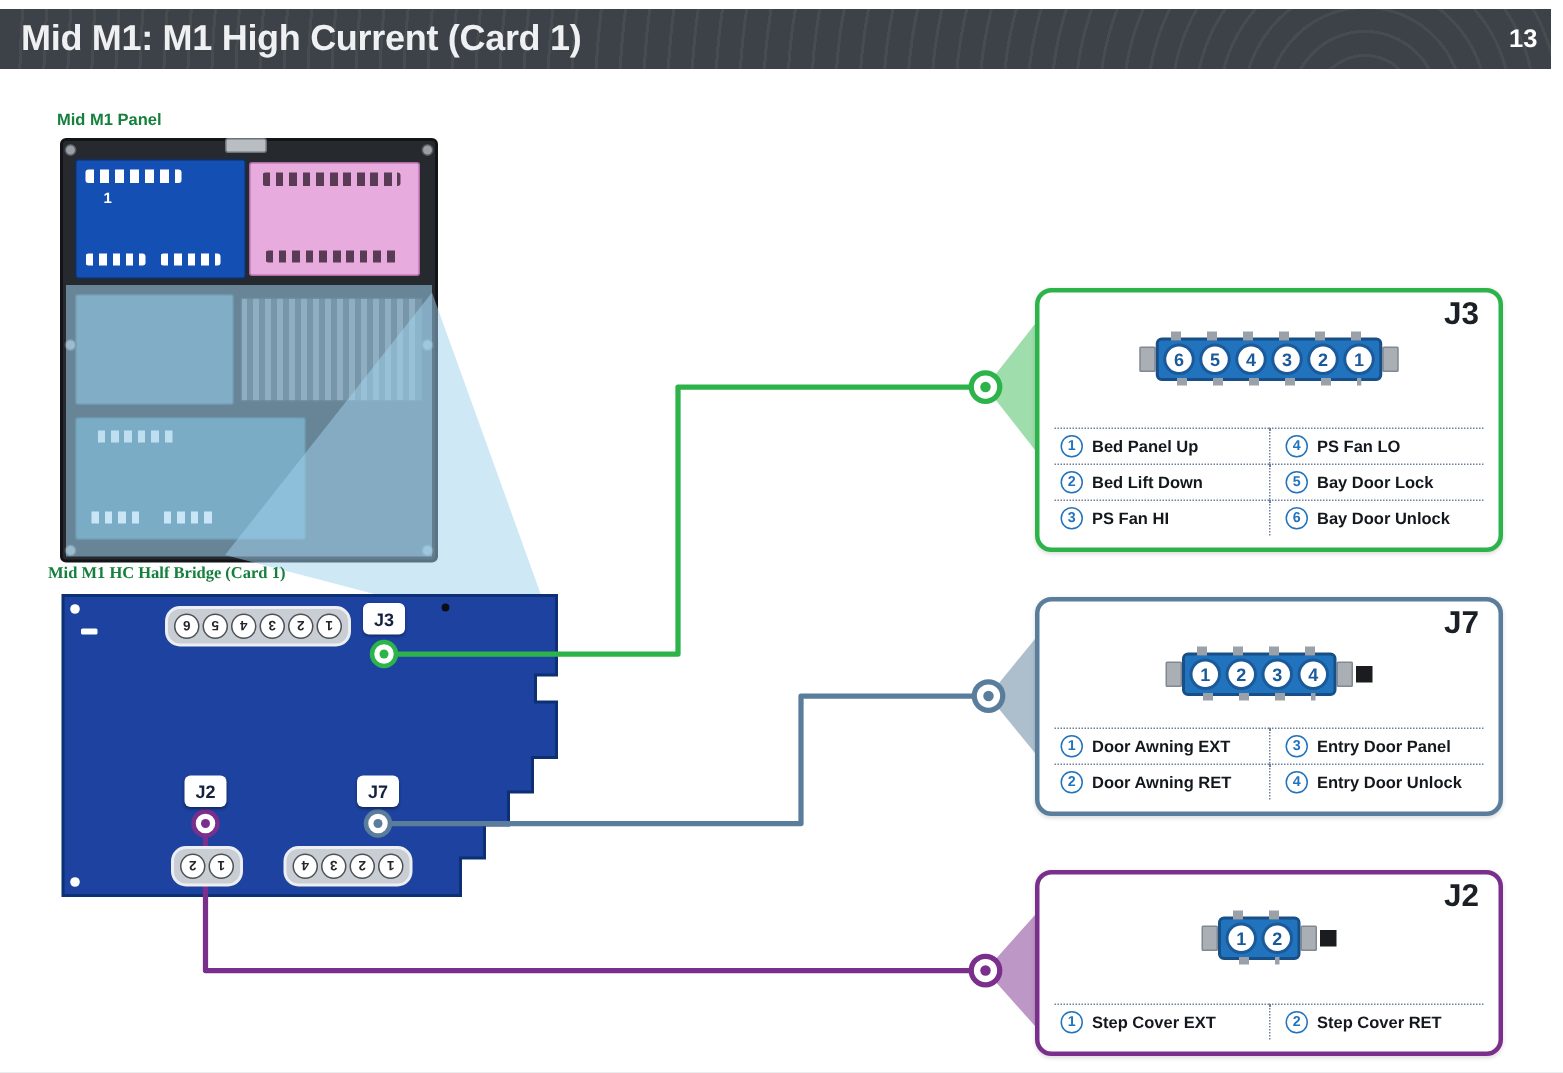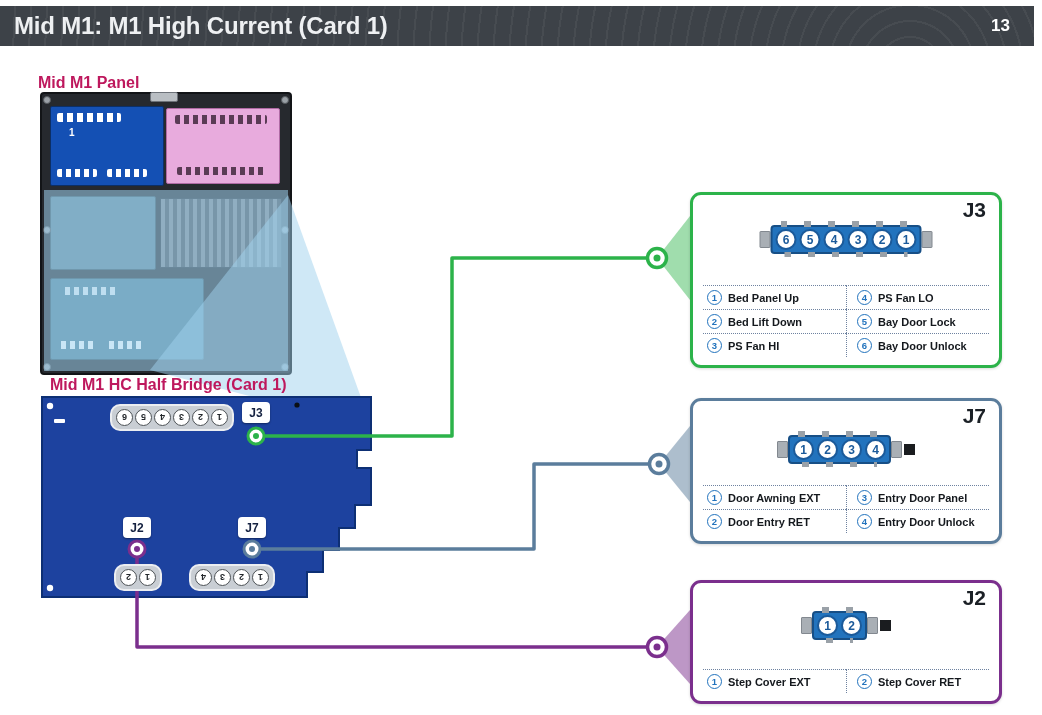--- a/index.html
+++ b/index.html
@@ -7,23 +7,23 @@
     position:relative;width:1042px;height:715px;background:#ffffff;overflow:hidden;
     font-family:"Liberation Sans","DejaVu Sans",sans-serif;border-bottom:2px solid #d7dadd;
   }
   
   .header{
     position:absolute;left:0;top:6px;width:1034px;height:40px;background:#3d4248;z-index:5;
     background-image:repeating-radial-gradient(circle at 88% 160%, rgba(255,255,255,0.05) 0 2px, transparent 2px 16px);
     display:flex;align-items:center;
   }
   .header-title{color:#eef0f2;font-size:24px;font-weight:bold;padding-left:14px;letter-spacing:-0.2px;}
-  .page-num{position:absolute;right:24px;top:0;line-height:40px;color:#ffffff;font-size:17px;font-weight:bold;}
-  
-  .sec-label{position:absolute;z-index:3;font-size:16px;font-weight:800;color:#be185d;}
+  .page-num{position:absolute;right:9px;top:0;line-height:40px;color:#ffffff;font-size:17px;font-weight:bold;}
+  
+  .sec-label{position:absolute;z-index:3;font-size:11px;font-weight:800;color:#15803d;}
   
   .panel-photo{position:absolute;left:40px;top:92px;width:248px;height:279px;background:#26292e;
     border:2px solid #121417;border-radius:4px;z-index:1;}
   .panel-photo *{position:absolute;}
   .p-handle{left:108px;top:-2px;width:26px;height:8px;background:#b9bec3;border:1px solid #6d7279;border-radius:2px;}
   .pcb-blue{left:8px;top:12px;width:112px;height:78px;background:#1450b4;border:1px solid #0c2f66;border-radius:2px;}
   .pcb-blue .strip-a{left:6px;top:6px;width:64px;height:9px;background:repeating-linear-gradient(90deg,#fff 0 6px,#1450b4 6px 10px);border-radius:2px;position:absolute;}
   .pcb-blue .strip-b{left:6px;bottom:8px;width:40px;height:8px;background:repeating-linear-gradient(90deg,#fff 0 5px,#1450b4 5px 9px);border-radius:2px;position:absolute;}
   .pcb-blue .strip-c{left:56px;bottom:8px;width:40px;height:8px;background:repeating-linear-gradient(90deg,#fff 0 5px,#1450b4 5px 9px);border-radius:2px;position:absolute;}
   .pcb-num{left:18px;top:20px;color:#ffffff;font-size:10px;font-weight:bold;position:absolute;}
@@ -72,21 +72,21 @@
 <body>
 
 <div id="stage">
 
   <div class="header">
     <div class="header-title">Mid M1: M1 High Current (Card 1)</div>
     <div class="page-num">13</div>
   </div>
 
   <div class="sec-label" style="left:38px;top:74px;">Mid M1 Panel</div>
-  <div class="sec-label" style="left:50px;top:376px;">Mid M1 HC Half Bridge (Card 1)</div>
+  <div class="sec-label" style="left:32px;top:376px;font-family:Liberation Serif, serif;">Mid M1 HC Half Bridge (Card 1)</div>
 
   <div class="panel-photo">
     <div class="p-handle"></div>
     <div class="pcb-blue">
       <div class="strip-a"></div>
       <div class="strip-b"></div>
       <div class="strip-c"></div>
       <div class="pcb-num">1</div>
     </div>
     <div class="pcb-pink">
@@ -235,21 +235,21 @@
       <div class="lcell">
         <span class="lnum">1</span>
         <span class="llab">Door Awning EXT</span>
       </div>
       <div class="lcell rightcol">
         <span class="lnum">3</span>
         <span class="llab">Entry Door Panel</span>
       </div>
       <div class="lcell">
         <span class="lnum">2</span>
-        <span class="llab">Door Entry RET</span>
+        <span class="llab">Door Awning RET</span>
       </div>
       <div class="lcell rightcol">
         <span class="lnum">4</span>
         <span class="llab">Entry Door Unlock</span>
       </div>
     </div>
   </div>
 
   <div class="callout" style="left: 690px; top: 580px; width: 306px; height: 118px; border-color: rgb(123, 47, 141);">
     <div class="ctitle">J2</div>

